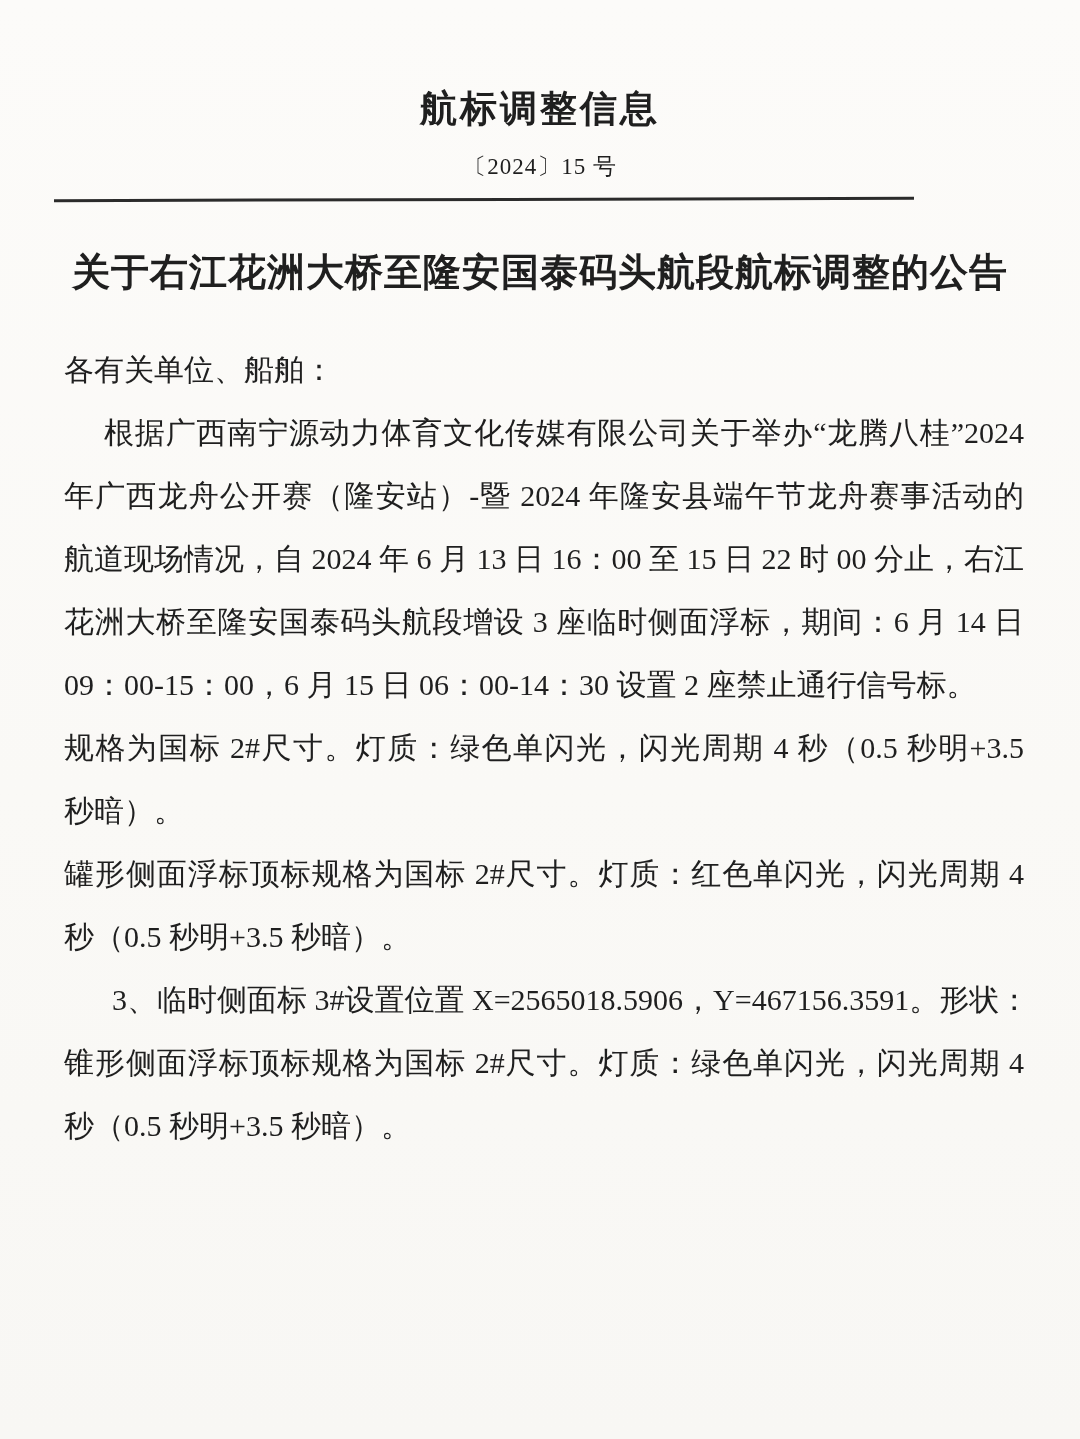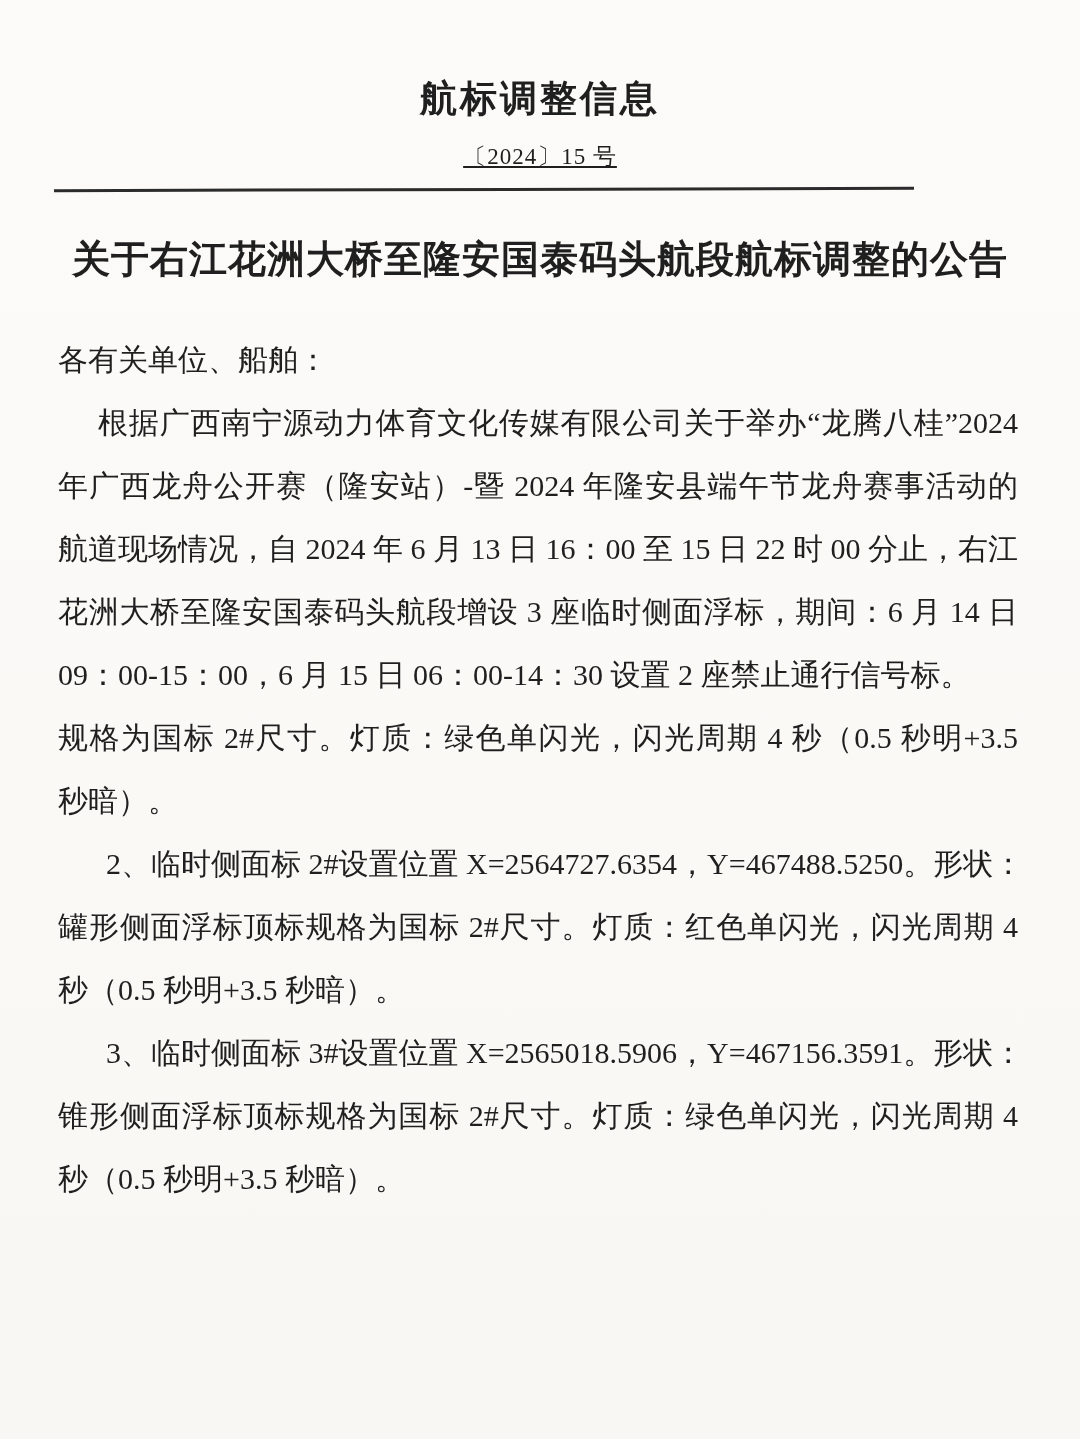--- a/index.html
+++ b/index.html
@@ -11,63 +11,61 @@
     height: 1439px;
     background: #fbfaf7;
     color: #1f1f1f;
     font-family: "Liberation Serif", "DejaVu Serif", serif;
     overflow: hidden;
   }
   .page {
     position: relative;
     width: 1080px;
     height: 1439px;
-    padding: 0 58px;
+    padding: 10px 58px;
     box-sizing: border-box;
     background: linear-gradient(180deg, #fcfbf9 0%, #faf9f6 55%, #f8f7f4 100%);
   }
   .doc-title {
     margin: 0;
     padding-top: 76px;
     text-align: center;
     font-size: 37px;
     line-height: 46px;
     font-weight: bold;
     letter-spacing: 3px;
   }
   .doc-number {
     margin-top: 20px;
     text-align: center;
     font-size: 23px;
     line-height: 30px;
     letter-spacing: 1px;
-    text-decoration: underline;
   }
   .rule {
     margin-top: 16px;
     margin-left: -4px;
     width: 860px;
     height: 3px;
     background: #2b2b2b;
     transform: rotate(-0.15deg);
   }
   .doc-heading {
     margin: 12px;
     margin-top: 45px;
     text-align: center;
     font-size: 38px;
     line-height: 52px;
     font-weight: bold;
     letter-spacing: 1px;
     white-space: nowrap;
-    font-family: Liberation Mono, monospace;
   }
   .doc-body {
     margin-top: 40px;
-    margin-left: 0;
+    margin-left: 6px;
     width: 960px;
     font-size: 30px;
   }
   .line {
     height: 63px;
     line-height: 63px;
     white-space: nowrap;
     overflow: visible;
   }
   .fill {
@@ -96,21 +94,20 @@
 
     <div class="line fill indent-1">根据广西南宁源动力体育文化传媒有限公司关于举办“龙腾八桂”2024</div>
     <div class="line fill">年广西龙舟公开赛（隆安站）-暨 2024 年隆安县端午节龙舟赛事活动的</div>
     <div class="line fill">航道现场情况，自 2024 年 6 月 13 日 16：00 至 15 日 22 时 00 分止，右江</div>
     <div class="line fill">花洲大桥至隆安国泰码头航段增设 3 座临时侧面浮标，期间：6 月 14 日</div>
     <div class="line">09：00-15：00，6 月 15 日 06：00-14：30 设置 2 座禁止通行信号标。</div>
 
     <div class="line fill">规格为国标 2#尺寸。灯质：绿色单闪光，闪光周期 4 秒（0.5 秒明+3.5</div>
     <div class="line">秒暗）。</div>
 
-    <div class="line fill indent-2">2、临时侧面标 2#设置位置 X=2564727.6354，Y=467488.5250。形状：</div>
     <div class="line fill">罐形侧面浮标顶标规格为国标 2#尺寸。灯质：红色单闪光，闪光周期 4</div>
     <div class="line">秒（0.5 秒明+3.5 秒暗）。</div>
 
     <div class="line fill indent-2">3、临时侧面标 3#设置位置 X=2565018.5906，Y=467156.3591。形状：</div>
     <div class="line fill">锥形侧面浮标顶标规格为国标 2#尺寸。灯质：绿色单闪光，闪光周期 4</div>
     <div class="line">秒（0.5 秒明+3.5 秒暗）。</div>
 
   </div>
 </div>
 

